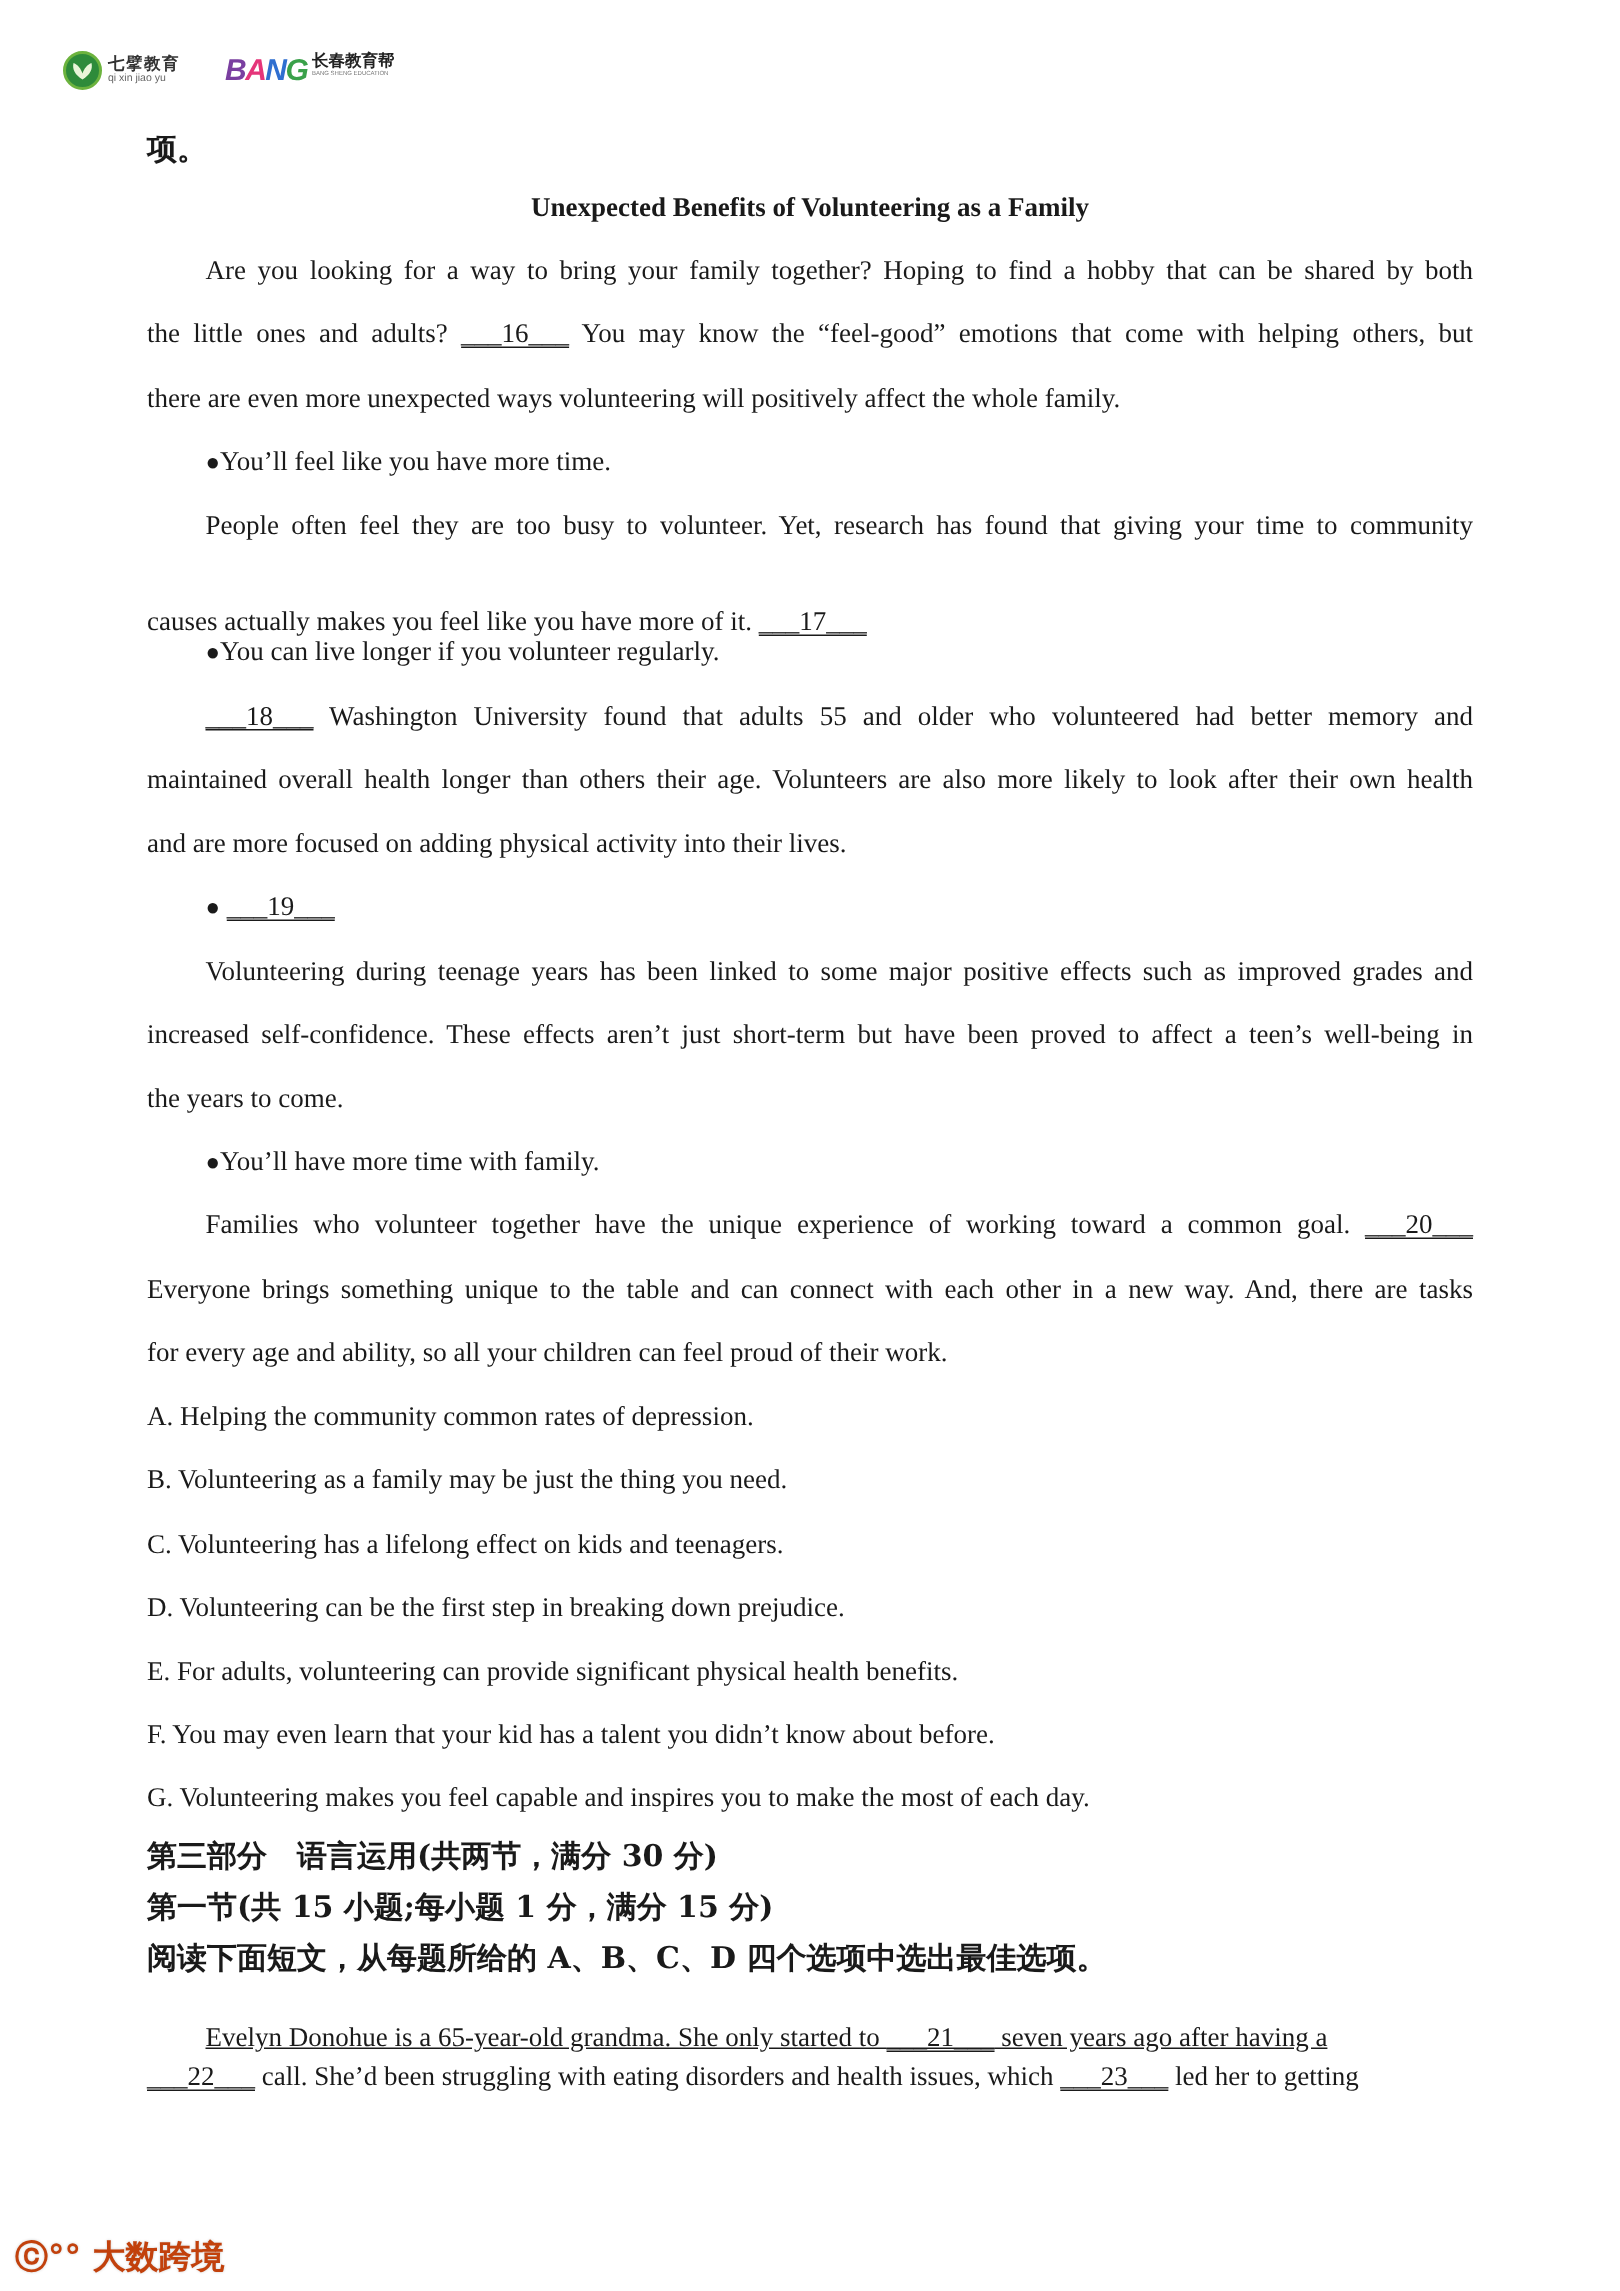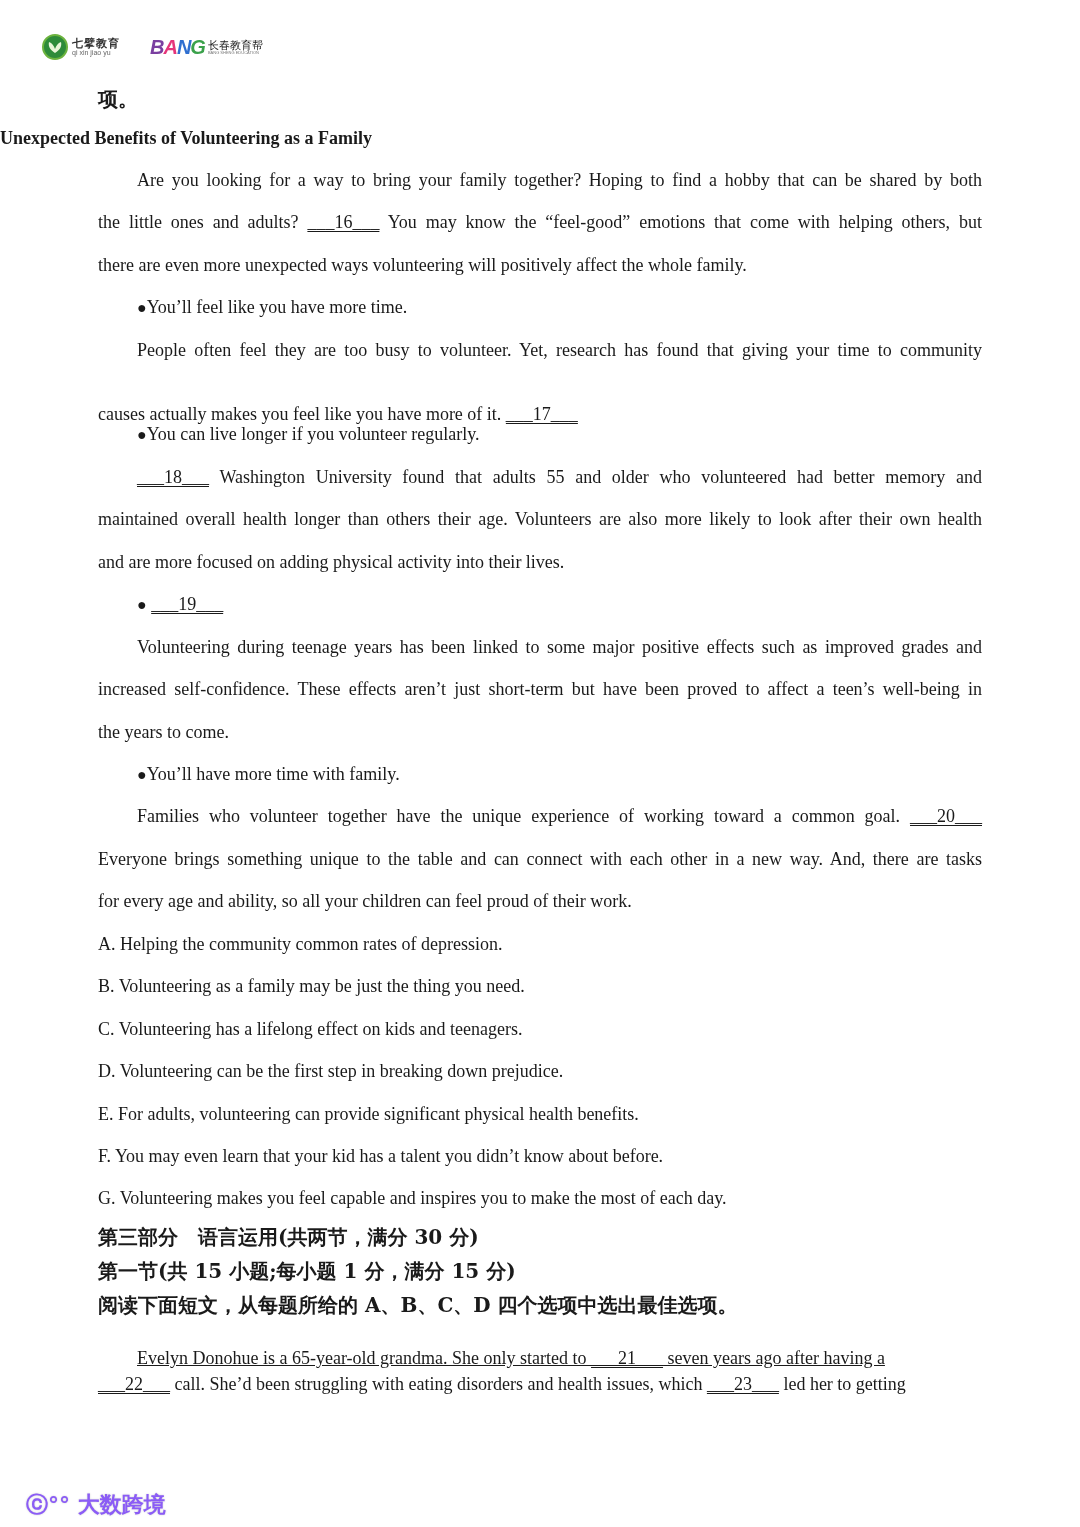--- a/index.html
+++ b/index.html
@@ -14,43 +14,43 @@
   }
   .logo1 { display: flex; align-items: center; gap: 4px; }
   .logo1-circle {
     width: 26px; height: 26px; border-radius: 50%;
     background: #2e8b3a; border: 2px solid #6cb33e; box-sizing: border-box;
     display: flex; align-items: center; justify-content: center;
   }
   .logo1-text { display: flex; flex-direction: column; line-height: 1; }
   .logo1-cn { font-size: 11px; color: #333; font-weight: bold; letter-spacing: 1px; }
   .logo1-py { font-size: 7px; color: #666; font-family: "Liberation Sans", sans-serif; }
-  .logo2 { display: flex; align-items: center; gap: 3px; }
+  .logo2 { display: flex; align-items: flex-start; gap: 3px; }
   .logo2-mark {
     font-family: "Liberation Sans", sans-serif; font-weight: bold; font-style: italic;
     font-size: 20px; letter-spacing: -1px;
   }
   .logo2-mark span:nth-child(1) { color: #7a3fa0; }
   .logo2-mark span:nth-child(2) { color: #e5357a; }
   .logo2-mark span:nth-child(3) { color: #2f6fd0; }
   .logo2-mark span:nth-child(4) { color: #3aa14a; }
   .logo2-text { display: flex; flex-direction: column; line-height: 1; }
-  .logo2-cn { font-size: 11px; color: #222; font-weight: normal; }
+  .logo2-cn { font-size: 11px; color: #222; font-weight: bold; }
   .logo2-en { font-size: 4px; color: #777; font-family: "Liberation Sans", sans-serif; }
 
   .line { position: absolute; left: 98px; font-size: 18px; white-space: nowrap; }
   .justify { width: 884px; text-align: justify; text-align-last: justify; white-space: normal; }
   .indent { left: 137px; }
   .indent.justify { width: 845px; }
   .cn-bold { font-weight: bold; font-size: 20px; font-family: "DejaVu Serif", serif; }
-  .title { position: absolute; left: 0; width: 1080px; text-align: left; font-weight: bold; font-size: 18px; }
+  .title { position: absolute; left: 0; width: 1080px; text-align: center; font-weight: bold; font-size: 18px; }
   .blank { text-decoration: underline; text-underline-offset: 3px; }
   .bullet { font-size: 16px; }
   .watermark {
-    position: absolute; left: 26px; top: 1490px; font-size: 22px; color: #8b5cf6;
+    position: absolute; left: 10px; top: 1490px; font-size: 22px; color: #c2410c;
     font-family: "DejaVu Sans", sans-serif; font-weight: bold;
     text-shadow: 0 0 2px #cfcfcf;
   }
 </style>
 </head>
 <body>
 
 <div class="header">
   <div class="logo1">
     <div class="logo1-circle">

